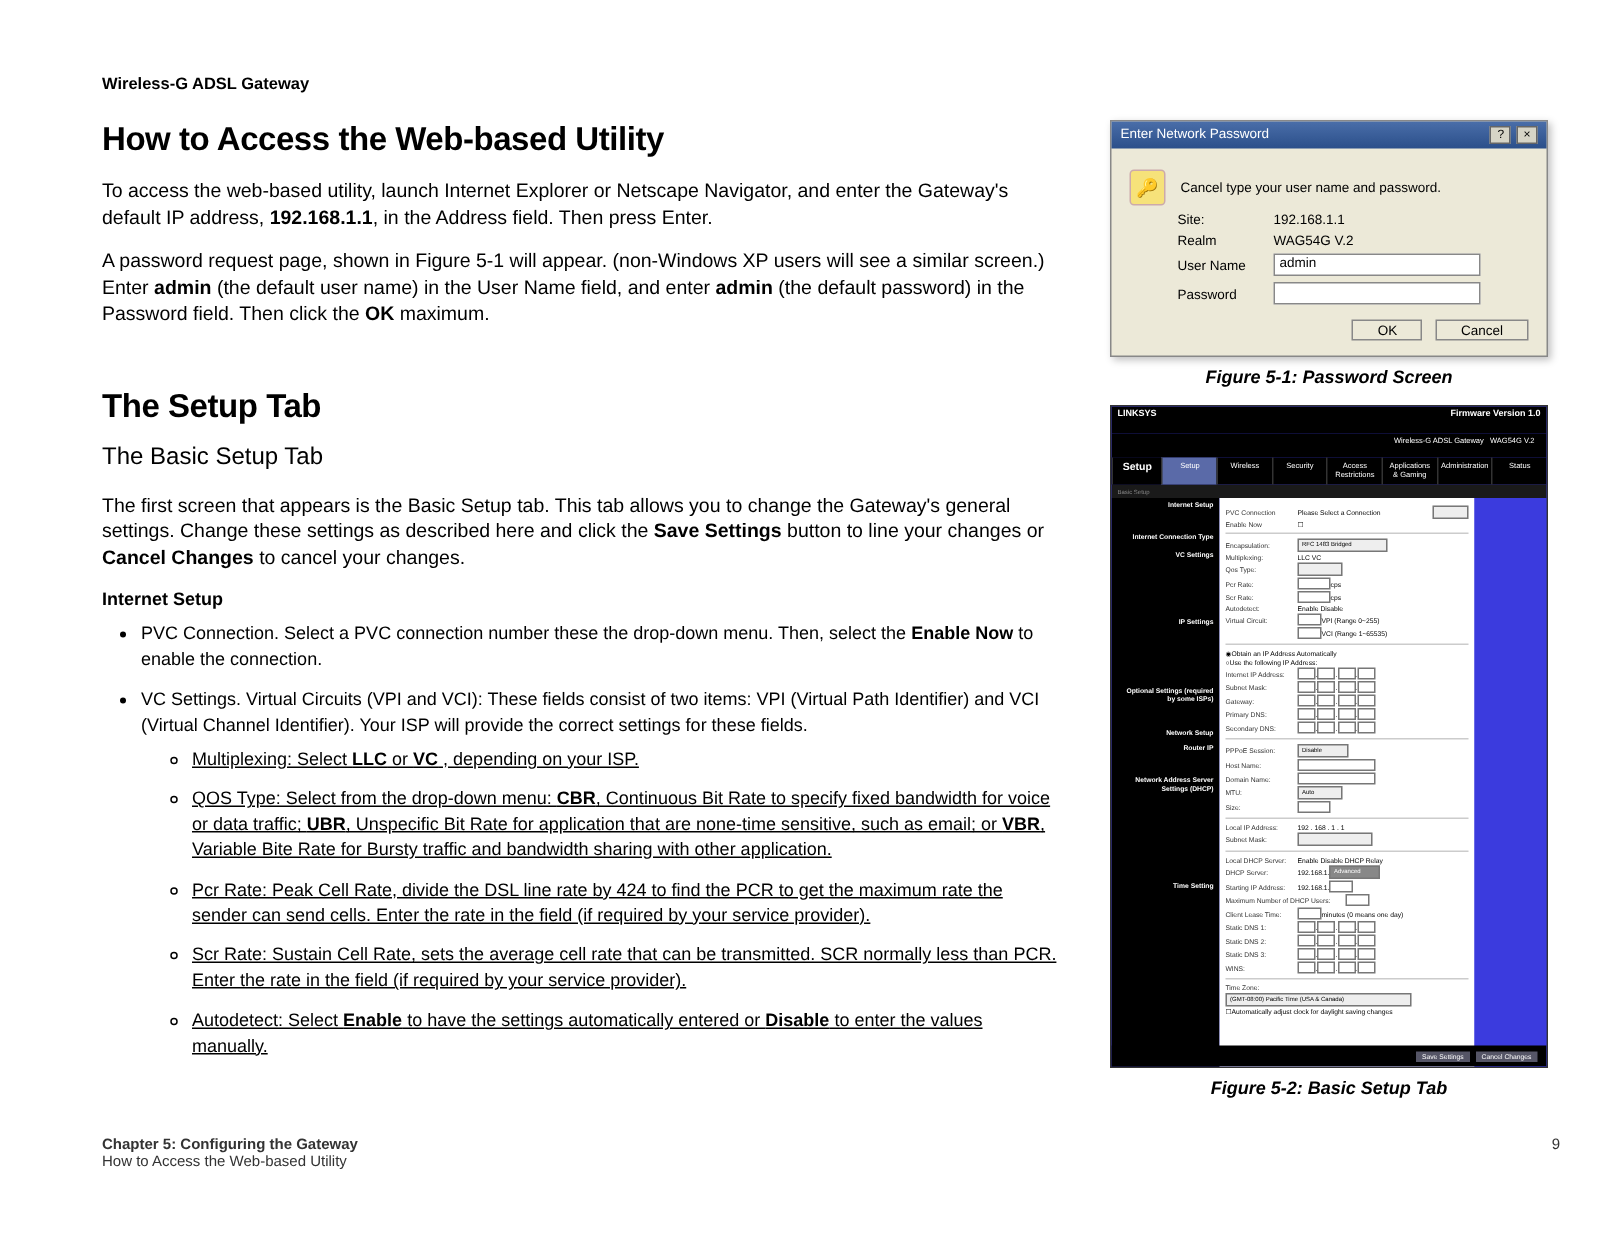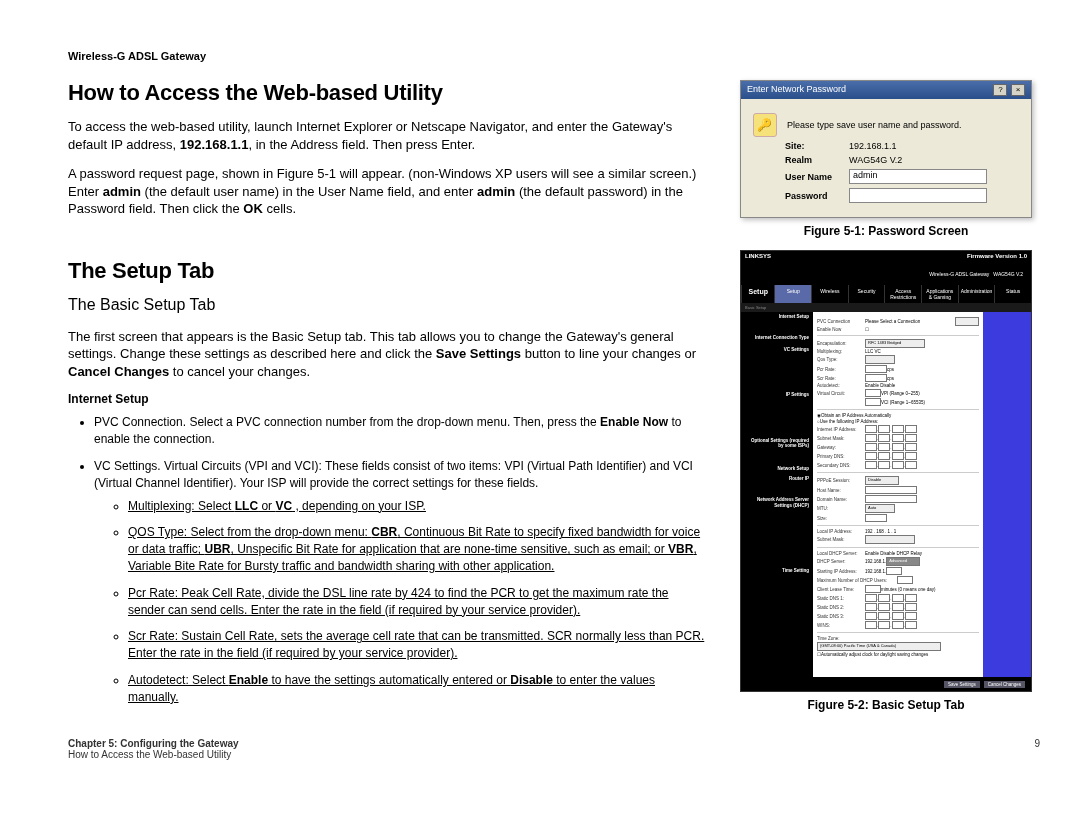--- a/index.html
+++ b/index.html
@@ -68,20 +68,21 @@
     text-decoration: underline;
   }
   ul.level2 > li { margin: 0 0 10px 0; }
   b { font-weight: bold; }
 
   .fig-caption {
     font-size: 12px;
     font-weight: bold;
     text-align: center;
     margin: 6px 0 12px 0;
+    font-style: italic;
   }
 
   
   .pw-dialog {
     width: 290px;
     border: 1px solid #888;
     background: #ece9d8;
     font-size: 9px;
     margin: 0 auto;
     box-shadow: 2px 2px 5px rgba(0,0,0,0.25);
@@ -104,21 +105,21 @@
     color: #000;
     font-size: 8px;
     text-align: center;
     line-height: 9px;
     margin-left: 1px;
   }
   .pw-body {
     padding: 10px 12px 10px 12px;
   }
   .pw-row { display: flex; align-items: center; margin: 4px 0; }
-  .pw-row .lbl { width: 64px; font-weight: bold; }
+  .pw-row .lbl { width: 64px; }
   .pw-key {
     width: 22px;
     height: 22px;
     background: #f6e27a;
     border: 1px solid #caa;
     border-radius: 3px;
     margin-right: 10px;
     display: flex;
     align-items: center;
     justify-content: center;
@@ -193,37 +194,37 @@
   <div class="columns">
 
     <div class="main-col">
       <h1 class="section">How to Access the Web-based Utility</h1>
 
       <p class="body">
         <span>To access the web-based utility, launch Internet Explorer or Netscape Navigator, and enter the Gateway's default IP address, </span><b>192.168.1.1</b><span>, in the Address field. Then press Enter.</span>
       </p>
 
       <p class="body">
-        <span>A password request page, shown in Figure 5-1 will appear. (non-Windows XP users will see a similar screen.) Enter </span><b>admin</b><span> (the default user name) in the User Name field, and enter </span><b>admin</b><span> (the default password) in the Password field.  Then click the </span><b>OK</b><span> cells.</span>
+        <span>A password request page, shown in Figure 5-1 will appear. (non-Windows XP users will see a similar screen.) Enter </span><b>admin</b><span> (the default user name) in the User Name field, and enter </span><b>admin</b><span> (the default password) in the Password field.  Then click the </span><b>OK</b><span> maximum.</span>
       </p>
 
       <div style="height:28px;"></div>
 
       <h1 class="section">The Setup Tab</h1>
       <h2 class="sub">The Basic Setup Tab</h2>
 
       <p class="body">
         <span>The first screen that appears is the Basic Setup tab. This tab allows you to change the Gateway's general settings. Change these settings as described here and click the </span><b>Save Settings</b><span> button to line your changes or </span><b>Cancel Changes</b><span> to cancel your changes.</span>
       </p>
 
       <h3 class="minor">Internet Setup</h3>
 
       <ul class="level1">
         <li>
-          <span>PVC Connection. Select a PVC connection number from the drop-down menu. Then, press the </span><b>Enable Now</b><span> to enable the connection.</span>
+          <span>PVC Connection. Select a PVC connection number these the drop-down menu. Then, select the </span><b>Enable Now</b><span> to enable the connection.</span>
         </li>
         <li>
           <span>VC Settings. Virtual Circuits (VPI and VCI): These fields consist of two items: VPI (Virtual Path Identifier) and VCI (Virtual Channel Identifier). Your ISP will provide the correct settings for these fields.</span>
           <ul class="level2">
             <li>
               <span>Multiplexing: Select </span><b>LLC</b><span> or </span><b>VC</b><span> , depending on your ISP.</span>
             </li>
             <li>
               <span>QOS Type: Select from the drop-down menu: </span><b>CBR</b><span>, Continuous Bit Rate to specify fixed bandwidth for voice or data traffic; </span><b>UBR</b><span>, Unspecific Bit Rate for application that are none-time sensitive, such as email; or </span><b>VBR</b><span>, Variable Bite Rate for Bursty traffic and bandwidth sharing with other application.</span>
             </li>
@@ -243,39 +244,43 @@
         <div class="pw-title">
           <span>Enter Network Password</span>
           <span class="pw-title-btns">
             <span>?</span>
             <span>×</span>
           </span>
         </div>
         <div class="pw-body">
           <div class="pw-row">
             <div class="pw-key">🔑</div>
-            <div>Please type save user name and password.</div>
+            <div>Cancel type your user name and password.</div>
           </div>
           <div style="margin-left:32px;">
             <div class="pw-row">
                 <span class="lbl">Site:</span>
                 <span>192.168.1.1</span>
               </div>
             <div class="pw-row">
                 <span class="lbl">Realm</span>
                 <span>WAG54G V.2</span>
               </div>
             <div class="pw-row">
                 <span class="lbl">User Name</span>
                 <span class="pw-input">admin</span>
               </div>
             <div class="pw-row">
                 <span class="lbl">Password</span>
                 <span class="pw-input"></span>
               </div>
+          </div>
+          <div class="pw-btnrow">
+            <span class="pw-btn">OK</span>
+            <span class="pw-btn">Cancel</span>
           </div>
         </div>
       </div>
       <div class="fig-caption">Figure 5-1: Password Screen</div>
 
       <div class="setup-shot">
         <div class="ls-top">
             <span>LINKSYS</span>
             <span>Firmware Version 1.0</span>
           </div>

